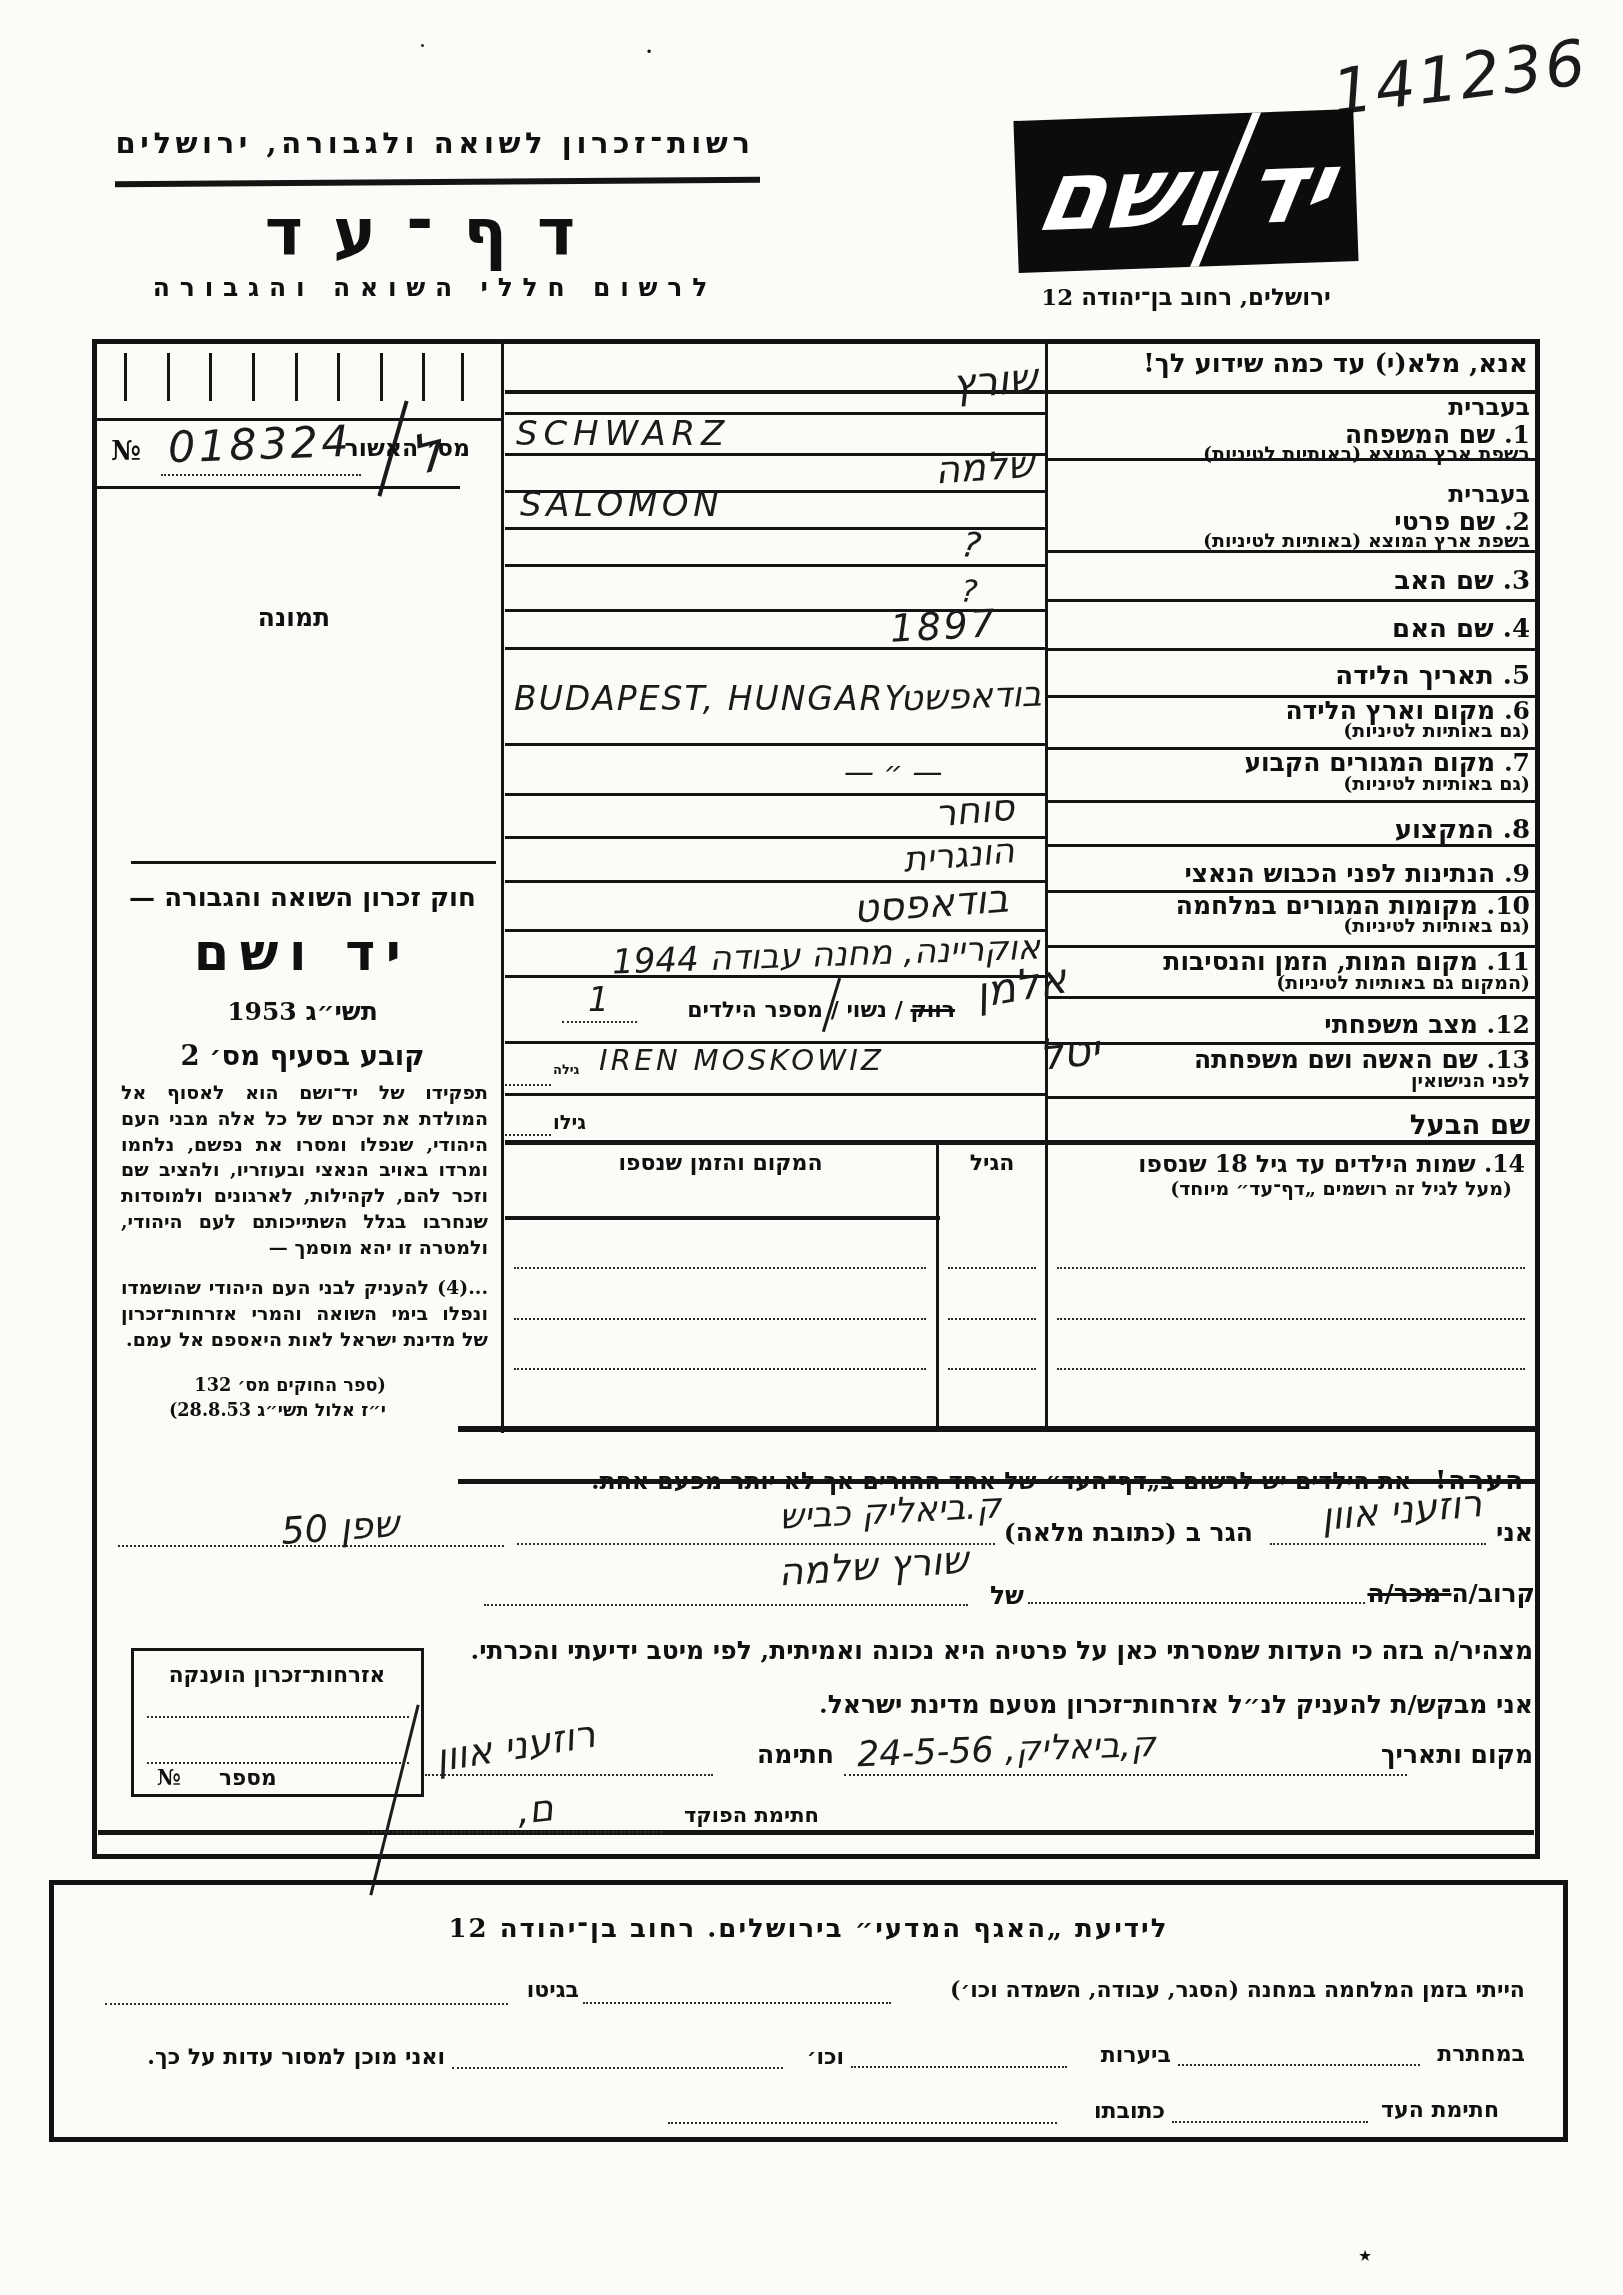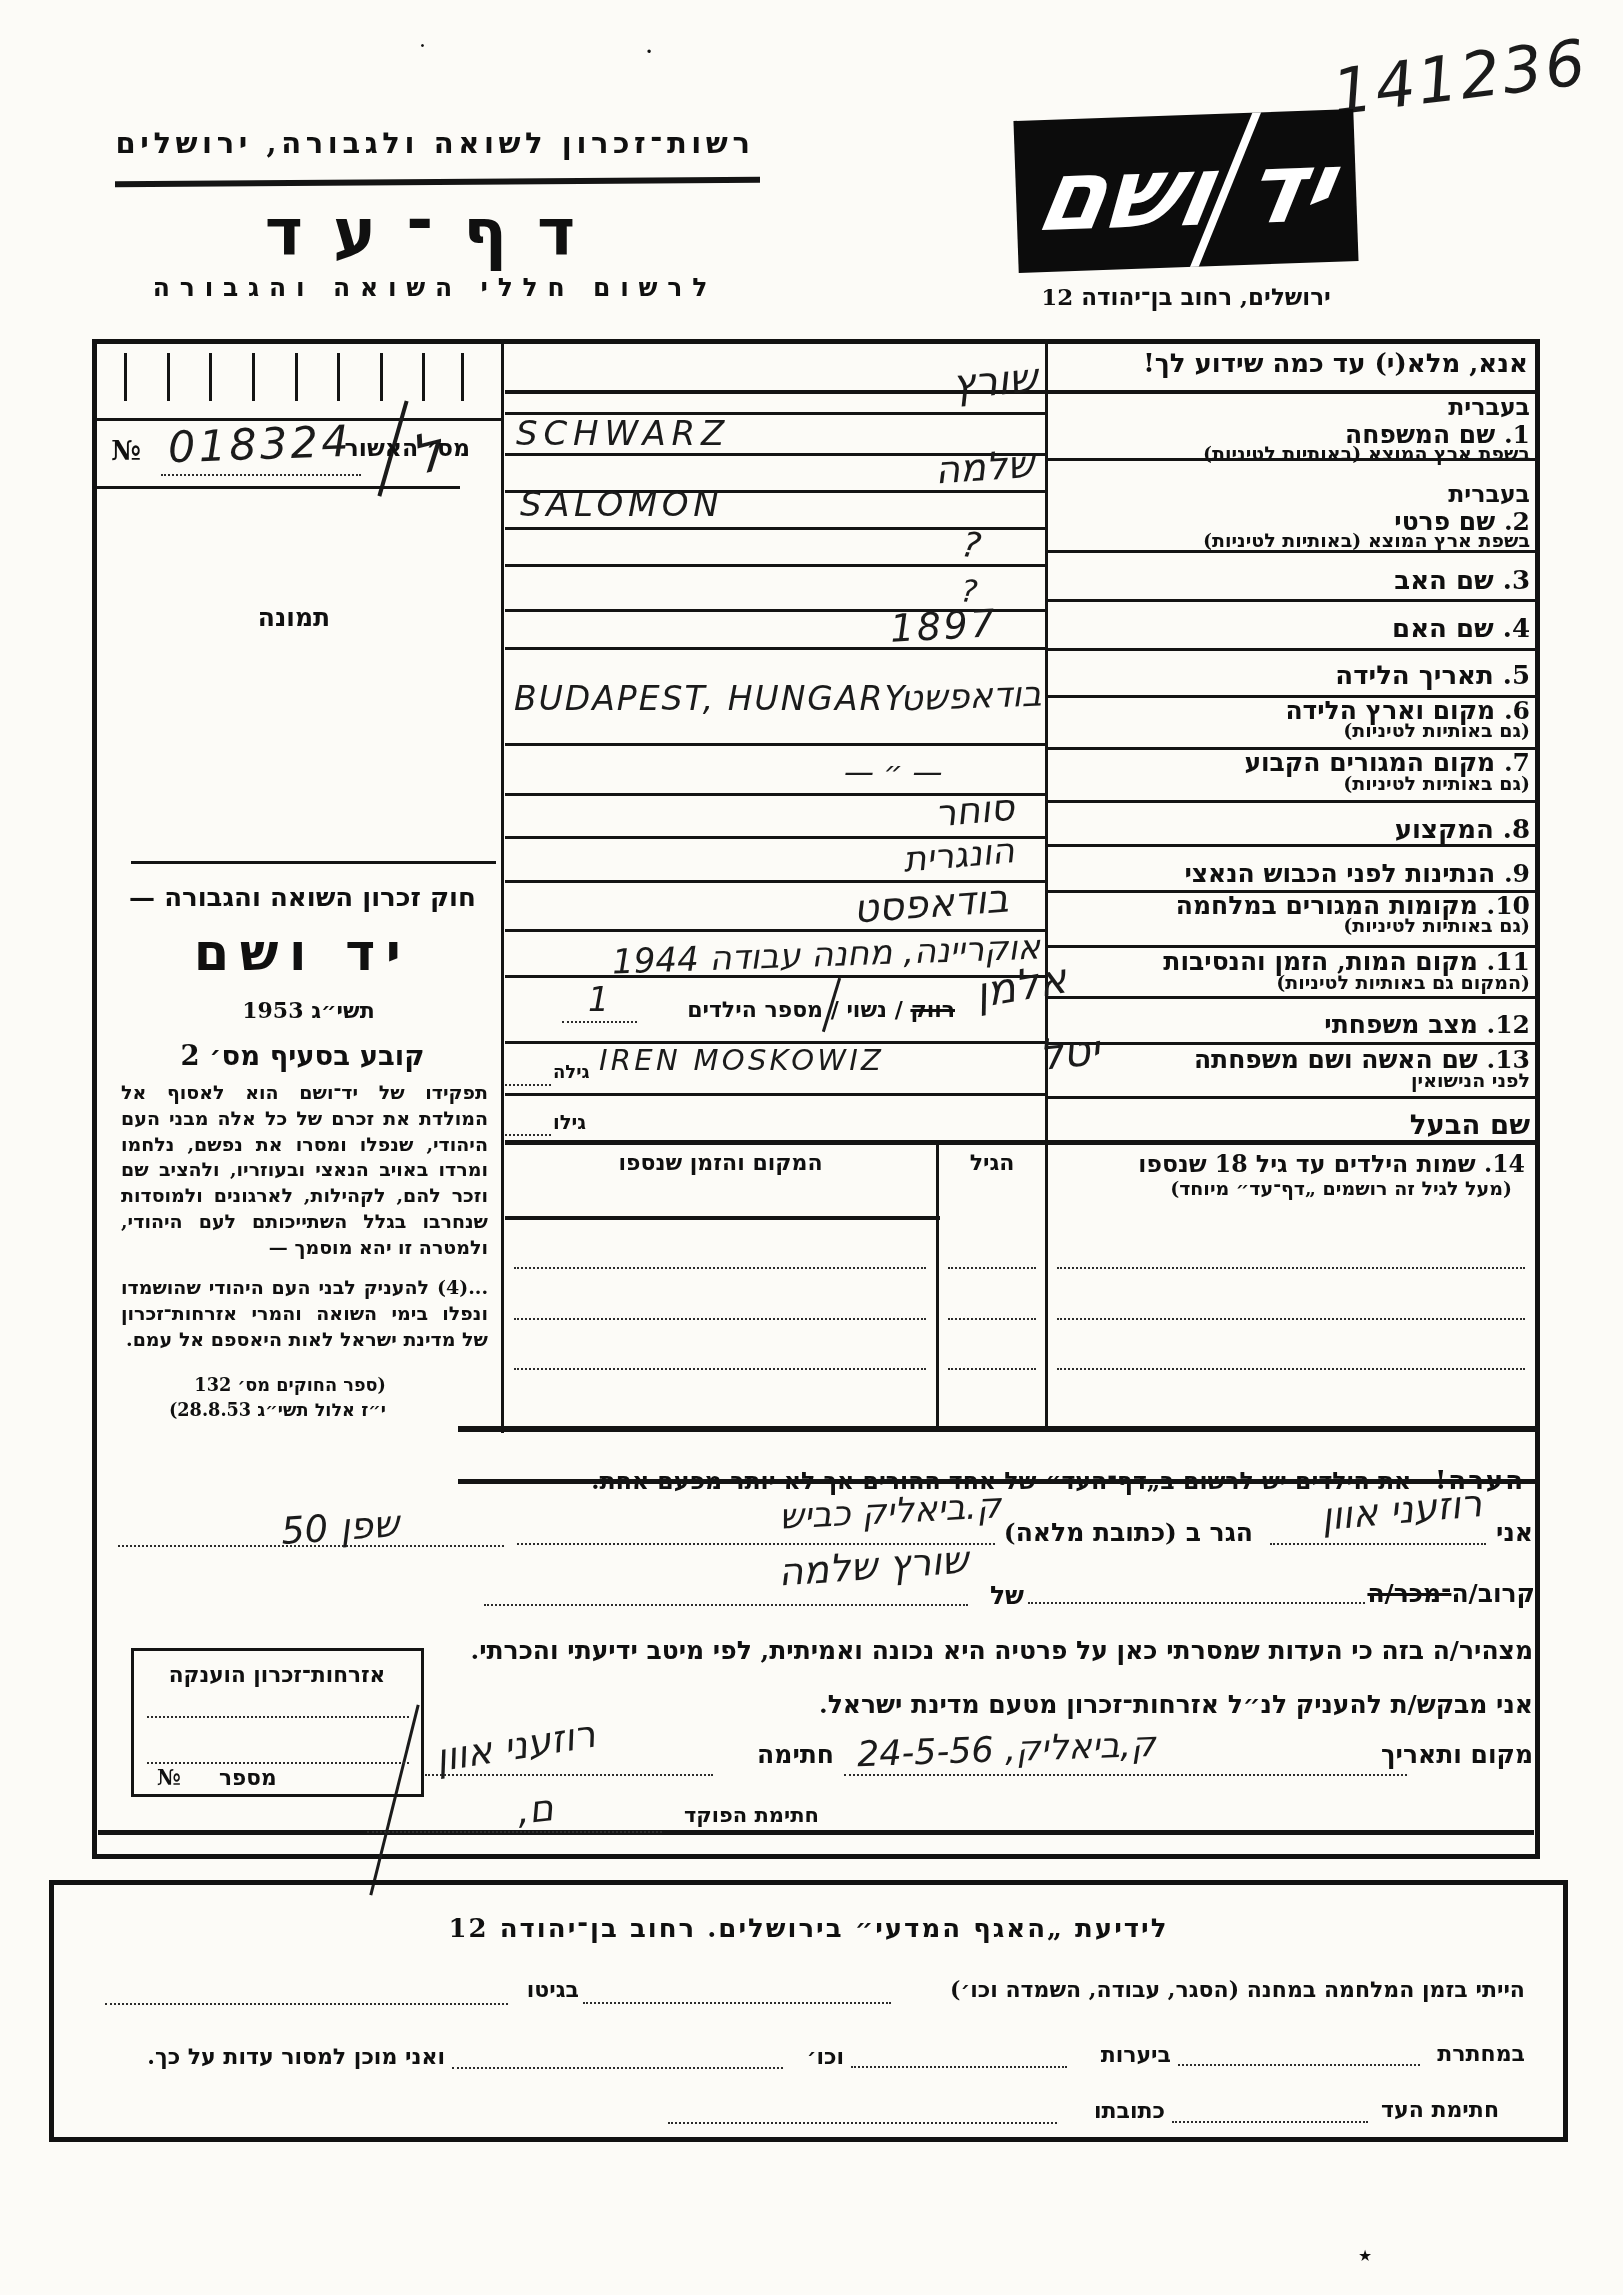--- a/index.html
+++ b/index.html
@@ -154,21 +154,21 @@
   <div class="stroke" style="left:830px;top:977px;width:3.3px;height:56px;transform:rotate(17deg);"></div>
   <div class="dt" style="left:562px;top:1021px;width:75px;"></div>
   <div class="hw" style="left:588px;top:983px;font-size:33px;">1</div>
   <div class="ln" style="left:505px;top:1041px;width:541px;height:3.3px;"></div>
 
   <div class="tx he b" style="right:93px;top:1047px;font-size:25px;">13. שם האשה ושם משפחתה</div>
   <div class="tx he b" style="right:93px;top:1071px;font-size:19px;">לפני הנישואין</div>
   <div class="ln" style="left:1045px;top:1096px;width:494px;height:3.3px;"></div>
   <div class="hw he" style="right:524px;top:1032px;font-size:42px;transform:rotate(-6deg);">יטל</div>
   <div class="hw" style="left:599px;top:1046px;font-size:29px;letter-spacing:3.3px;">IREN MOSKOWIZ</div>
-  <div class="tx he b" style="left:553px;top:1063px;font-size:18px;text-align:right;">גילה</div>
+  <div class="tx he b" style="left:553px;top:1063px;font-size:13px;text-align:right;">גילה</div>
   <div class="dt" style="left:505px;top:1084px;width:46px;"></div>
   <div class="ln" style="left:505px;top:1093px;width:541px;height:3.3px;"></div>
 
   <div class="tx he b" style="right:93px;top:1110px;font-size:27.5px;">שם הבעל</div>
   <div class="tx he b" style="left:553px;top:1113px;font-size:19.6px;">גילו</div>
   <div class="dt" style="left:505px;top:1134px;width:46px;"></div>
 
   <div class="ln" style="left:505px;top:1140px;width:1035px;height:5.2px;"></div>
   <div class="tx he b" style="right:98px;top:1152px;font-size:23.6px;">14. שמות הילדים עד גיל 18 שנספו</div>
   <div class="tx he b" style="right:111px;top:1179px;font-size:19px;">(מעל לגיל זה רושמים „דף־עד״ מיוחד)</div>
@@ -189,21 +189,21 @@
 
   <div class="ln" style="left:458px;top:1426px;width:1081px;height:5.9px;"></div>
   <div class="tx he" style="right:98px;top:1443px;font-size:23.6px;font-weight:bold;margin-top:24px;">
     <span style="font-size:26px;letter-spacing:2px;">הערה!</span> <span>את הילדים יש לרשום ב„דף־העד״ של אחד ההורים אך לא יותר מפעם אחת.</span>
   </div>
   <div class="ln" style="left:458px;top:1479px;width:1081px;height:5.2px;"></div>
 
   <div class="ln" style="left:131px;top:861px;width:365px;height:3.3px;"></div>
   <div class="tx he b ctr" style="left:108px;width:389px;top:884px;font-size:26px;">חוק זכרון השואה והגבורה —</div>
   <div class="tx he b ctr" style="left:108px;width:389px;top:926px;font-size:51px;letter-spacing:10.5px;">יד ושם</div>
-  <div class="tx he b ctr" style="left:114px;width:389px;top:999px;font-size:22px;">תשי״ג 1953</div>
+  <div class="tx he b ctr" style="left:108px;width:389px;top:999px;font-size:25px;">תשי״ג 1953</div>
   <div class="tx he b ctr" style="left:108px;width:389px;top:1041px;font-size:27.5px;">קובע בסעיף מס׳ 2</div>
   <div class="par" style="left:121px;width:367px;top:1080px;font-size:19px;line-height:1.36;">תפקידו של יד־ושם הוא לאסוף אל המולדת את זכרם של כל אלה מבני העם היהודי, שנפלו ומסרו את נפשם, נלחמו ומרדו באויב הנאצי ובעוזריו, ולהציב שם וזכר להם, לקהילות, לארגונים ולמוסדות שנחרבו בגלל השתייכותם לעם היהודי, ולמטרה זו יהא מוסמך —</div>
   <div class="par" style="left:121px;width:367px;top:1275px;font-size:19px;line-height:1.36;">‏...(4) להעניק לבני העם היהודי שהושמדו ונפלו בימי השואה והמרי אזרחות־זכרון של מדינת ישראל לאות היאספם אל עמם.</div>
   <div class="tx he b" style="right:1237px;top:1376px;font-size:17.7px;">(ספר החוקים מס׳ 132</div>
   <div class="tx he b" style="right:1237px;top:1401px;font-size:17.7px;">י״ז אלול תשי״ג 28.8.53)</div>
 
   <div class="tx he b" style="right:90px;top:1520px;font-size:25px;">אני</div>
   <div class="hw he" style="right:141px;top:1491px;font-size:38px;transform:rotate(-5deg);">רוזעני אוון</div>
   <div class="dt" style="left:1270px;top:1543px;width:216px;"></div>
   <div class="tx he b" style="right:370px;top:1520px;font-size:25px;">הגר ב (כתובת מלאה)</div>

